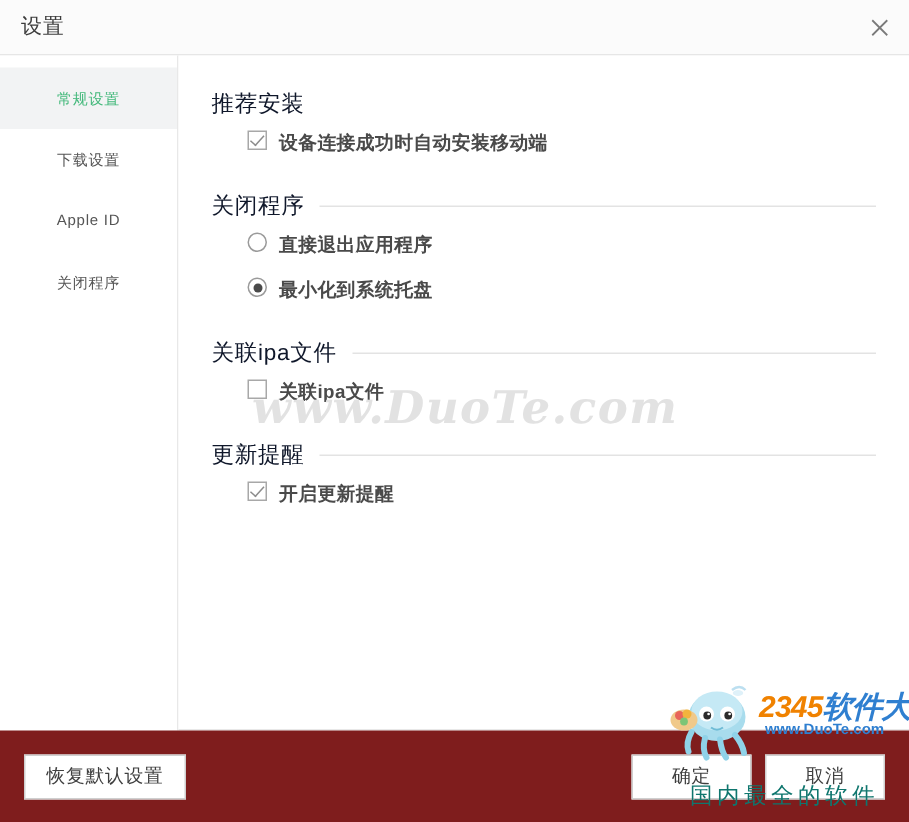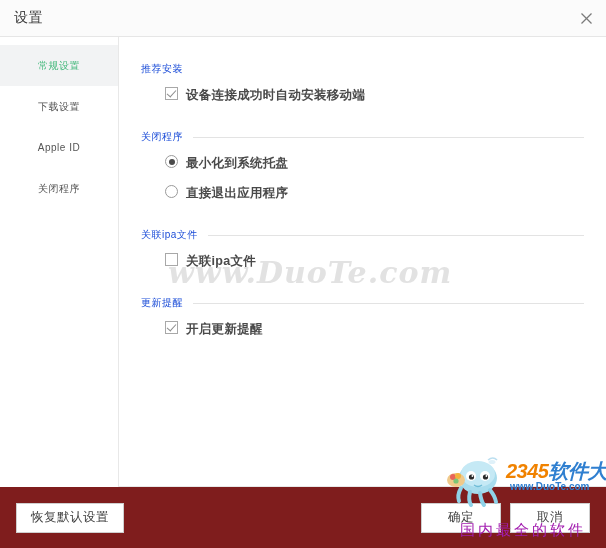--- a/index.html
+++ b/index.html
@@ -99,22 +99,22 @@
 
   
   .section { margin-bottom: 8px; }
   .section-head {
     display: flex;
     align-items: center;
     height: 24px;
     margin-bottom: 6px;
   }
   .section-title {
-    font-size: 10px;
-    color: #1d4ed8;
+    font-size: 15px;
+    color: #0f172a;
     white-space: nowrap;
     letter-spacing: 0.5px;
   }
   .section-rule {
     flex: 1 1 auto;
     height: 1px;
     background: #e3e3e3;
     margin-left: 10px;
   }
   .section-rule.hidden { background: transparent; }
@@ -250,21 +250,21 @@
     font-size: 10px;
     font-weight: bold;
     color: #2f7fd0;
     white-space: nowrap;
   }
   .wm-faint {
     position: absolute;
     right: 20px;
     bottom: 8px;
     font-size: 15px;
-    color: #a21caf;
+    color: #0f766e;
     letter-spacing: 3px;
     white-space: nowrap;
     pointer-events: none;
     user-select: none;
     z-index: 4;
   }
   .octo { position: absolute; left: 0; top: 0; }
 </style>
 </head>
 <body>
@@ -310,26 +310,26 @@
           <span class="option-label">设备连接成功时自动安装移动端</span>
         </div>
       </div>
 
       <div class="section">
         <div class="section-head">
           <span class="section-title">关闭程序</span>
           <span class="section-rule"></span>
         </div>
         <div class="option-row">
+          <span class="radio"></span>
+          <span class="option-label">直接退出应用程序</span>
+        </div>
+        <div class="option-row">
           <span class="radio checked"></span>
           <span class="option-label">最小化到系统托盘</span>
-        </div>
-        <div class="option-row">
-          <span class="radio"></span>
-          <span class="option-label">直接退出应用程序</span>
         </div>
       </div>
 
       <div class="section">
         <div class="section-head">
           <span class="section-title">关联ipa文件</span>
           <span class="section-rule"></span>
         </div>
         <div class="option-row">
           <span class="cbox"></span>

